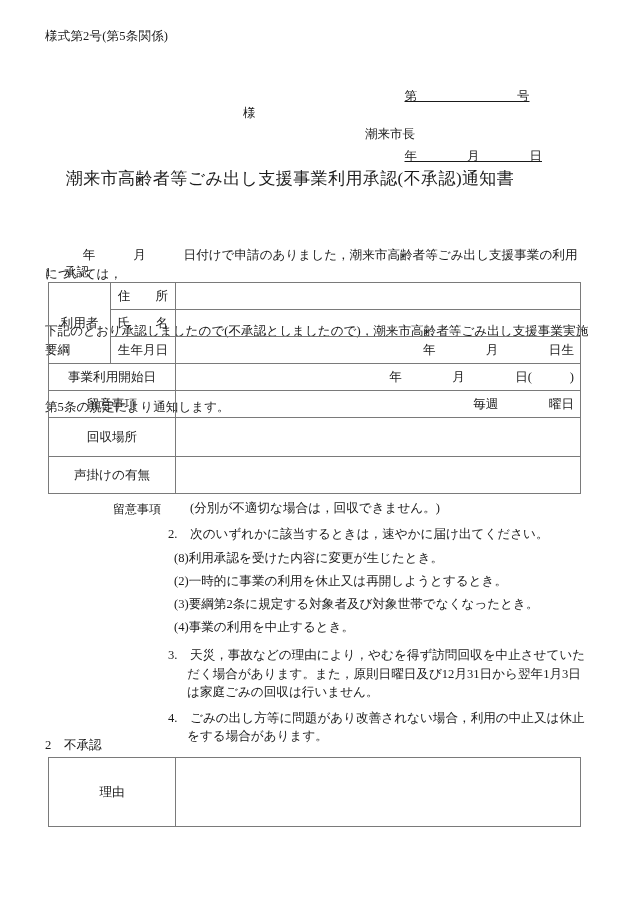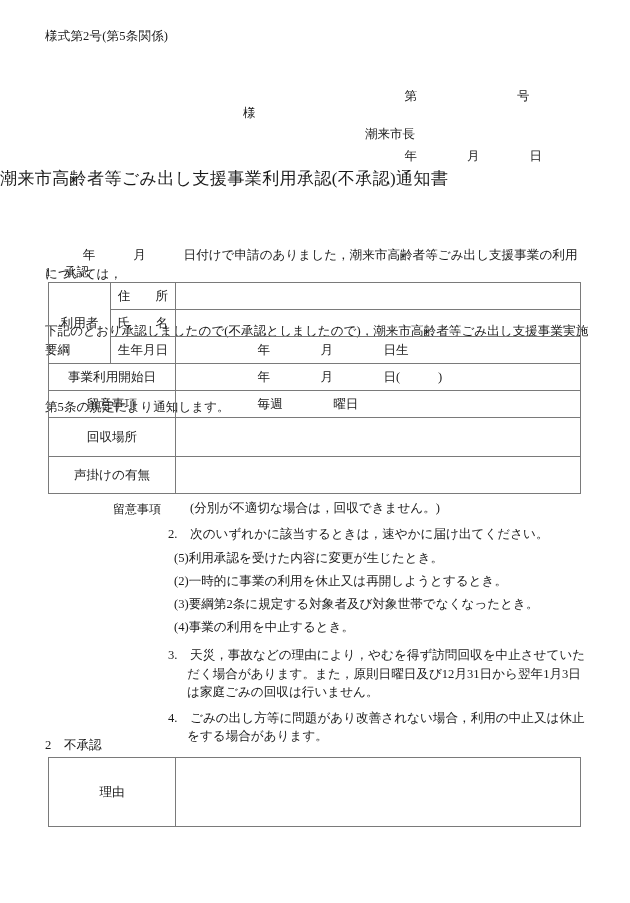--- a/index.html
+++ b/index.html
@@ -33,40 +33,41 @@
   }
   .doc-meta {
     position: absolute;
     right: 38px;
     top: 46px;
     font-size: 12.5px;
     text-align: left;
     line-height: 20px;
     white-space: pre;
   }
-  .doc-meta div { white-space: pre; }
+  .doc-meta div { white-space: pre; text-decoration: underline; }
 
   .addressee {
     position: absolute;
     left: 243px;
     top: 105px;
     font-size: 12.5px;
   }
   .issuer {
     position: absolute;
     left: 365px;
     top: 126px;
     font-size: 12.5px;
   }
 
   .doc-title {
     position: absolute;
     left: 0;
     right: 0;
     top: 167px;
+    text-align: center;
     font-size: 17px;
     letter-spacing: 0.4px;
     white-space: nowrap;
   }
 
   
   .body-text {
     position: absolute;
     left: 45px;
     top: 208px;
@@ -102,21 +103,21 @@
   .t-reject  { left: 48px; top: 757px; width: 533px; }
 
   .lbl {
     text-align: center;
     white-space: pre;
   }
   .val {
     text-align: left;
     white-space: pre;
   }
-  .val-c { text-align: left; white-space: pre; }
+  .val-c { text-align: right; white-space: pre; }
 
   
   .notes-label {
     position: absolute;
     left: 113px;
     top: 501px;
     font-size: 12px;
     white-space: nowrap;
   }
   .notes {
@@ -215,21 +216,21 @@
 
   <div class="notes-label">留意事項</div>
 
   <div class="notes">
     <div class="note-item">
       <span class="note-sub">(分別が不適切な場合は，回収できません。)</span>
     </div>
     <div class="note-item">
       <span class="note-num-line">2.　次のいずれかに該当するときは，速やかに届け出てください。</span>
       <div class="sub-list">
-        <span class="sub-item">(5)利用承認を受けた内容に変更が生じたとき。</span>
+        <span class="sub-item">(8)利用承認を受けた内容に変更が生じたとき。</span>
         <span class="sub-item">(2)一時的に事業の利用を休止又は再開しようとするとき。</span>
         <span class="sub-item">(3)要綱第2条に規定する対象者及び対象世帯でなくなったとき。</span>
         <span class="sub-item">(4)事業の利用を中止するとき。</span>
       </div>
     </div>
     <div class="note-item" style="margin-top:7px">
       <span class="note-num-line">3.　天災，事故などの理由により，やむを得ず訪問回収を中止させていただく場合があります。また，原則日曜日及び12月31日から翌年1月3日は家庭ごみの回収は行いません。</span>
     </div>
     <div class="note-item">
       <span class="note-num-line">4.　ごみの出し方等に問題があり改善されない場合，利用の中止又は休止をする場合があります。</span>

